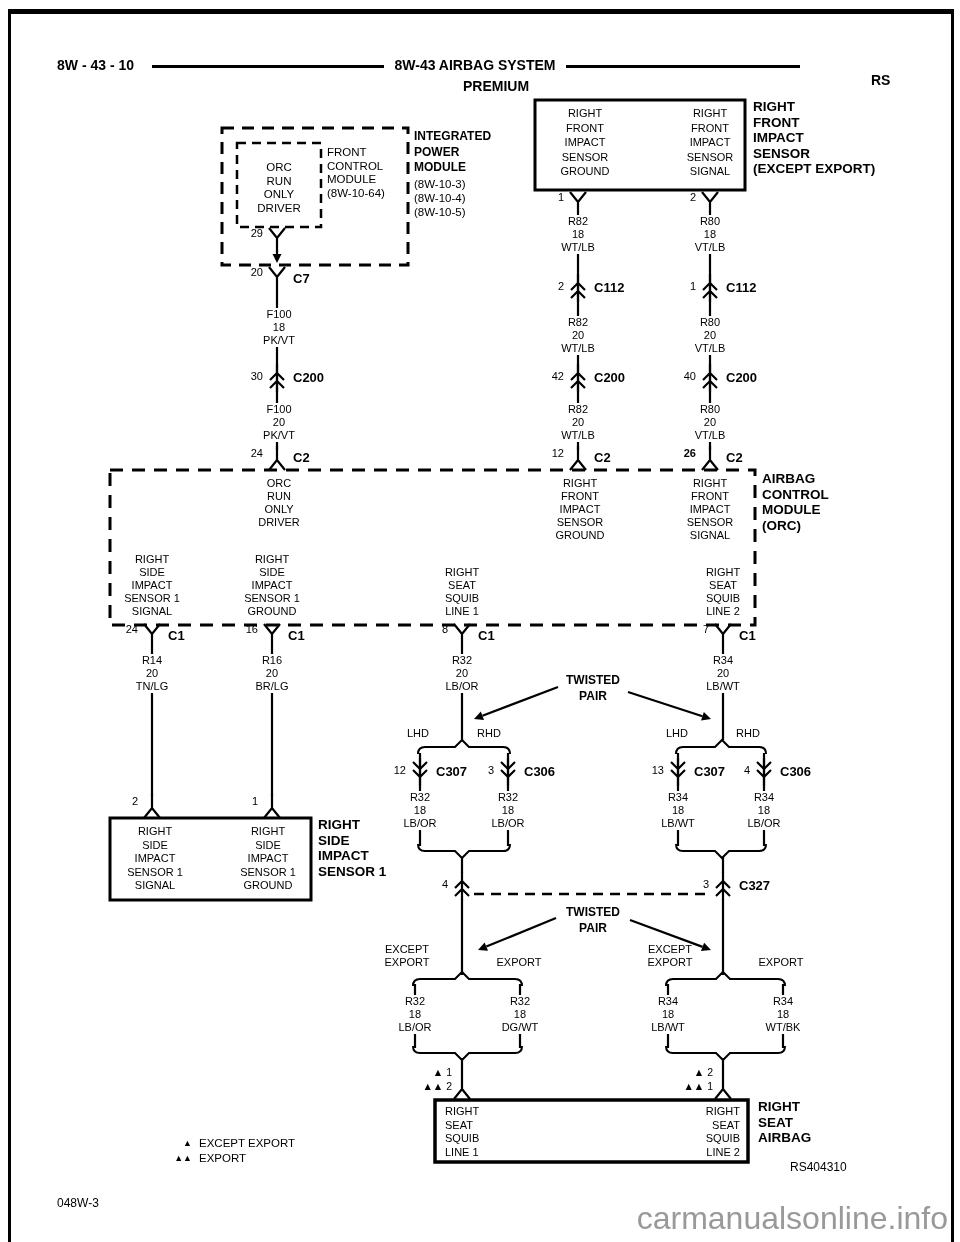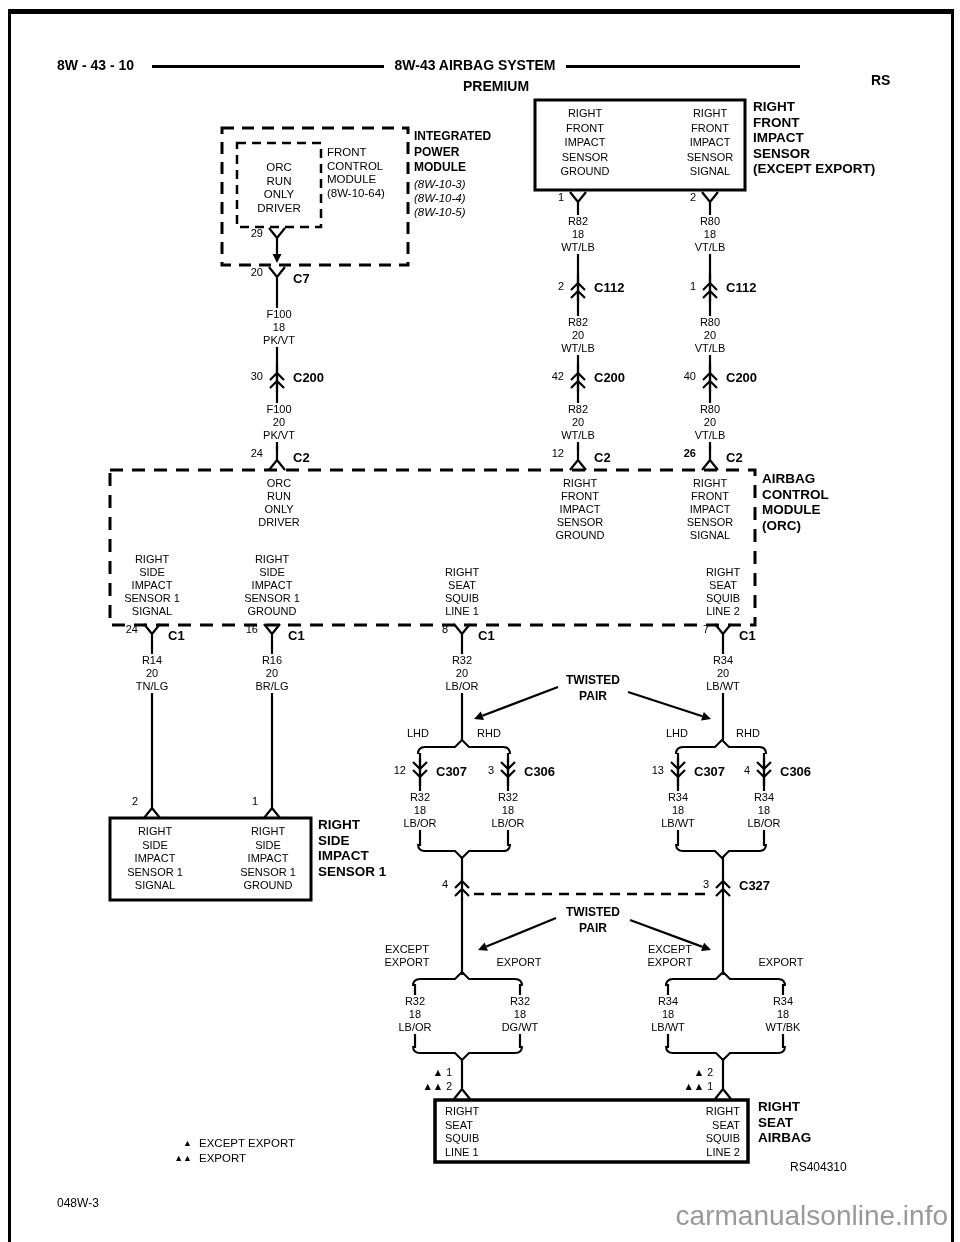--- a/index.html
+++ b/index.html
@@ -12,21 +12,21 @@
   .stack{position:absolute;white-space:nowrap;}
   .stack.bg div{background:#fff;padding:0 3px;}
   .stack.bold{font-weight:bold;}
   .conn-pin{position:absolute;width:36px;text-align:right;font-size:11px;}
   .conn-name{position:absolute;font-weight:bold;font-size:13px;}
   .hdr{position:absolute;font-weight:bold;font-size:14px;}
   .rule{position:absolute;height:3px;background:#000;}
   .legend{position:absolute;left:168px;top:1136px;font-size:11.5px;line-height:15px;}
   .legend .tri{display:inline-block;width:24px;text-align:right;font-size:9px;margin-right:7px;vertical-align:1px;}
   .foot{position:absolute;font-size:12px;}
-  .watermark{position:absolute;right:12px;top:1200px;font-size:28px;color:#999;}
+  .watermark{position:absolute;right:12px;top:1200px;font-size:32px;color:#999;}
 </style>
 </head>
 <body>
 
 <div class="page">
   <div class="frame"></div>
 
   <div class="hdr" style="left:57px;top:57px;">8W - 43 - 10</div>
   <div class="rule" style="left:152px;top:65px;width:232px;"></div>
   <div class="hdr" style="left:475px;top:57px;transform:translateX(-50%);">8W-43 AIRBAG SYSTEM</div>
@@ -149,21 +149,21 @@
       <div class="conn-pin" style="left: 412px; top: 878px;">4</div>
       <div class="conn-pin" style="left: 673px; top: 878px;">3</div>
       <div class="conn-name" style="left: 739px; top: 878px;">C327</div>
       <div class="conn-pin" style="left: 102px; top: 795px;">2</div>
       <div class="conn-pin" style="left: 222px; top: 795px;">1</div>
       <div class="stack bold" style="left: 414px; top: 129px; font-size: 12px; line-height: 15.5px;">
         <div>INTEGRATED</div>
         <div>POWER</div>
         <div>MODULE</div>
       </div>
-      <div class="stack" style="left: 414px; top: 177px; font-size: 11.5px; line-height: 14px; font-style: italic;">
+      <div class="stack" style="left: 414px; top: 177px; font-size: 11.5px; line-height: 14px;">
         <div>(8W-10-3)</div>
         <div>(8W-10-4)</div>
         <div>(8W-10-5)</div>
       </div>
       <div class="stack" style="left: 327px; top: 146px; font-size: 11.5px; line-height: 13.5px;">
         <div>FRONT</div>
         <div>CONTROL</div>
         <div>MODULE</div>
         <div>(8W-10-64)</div>
       </div>

